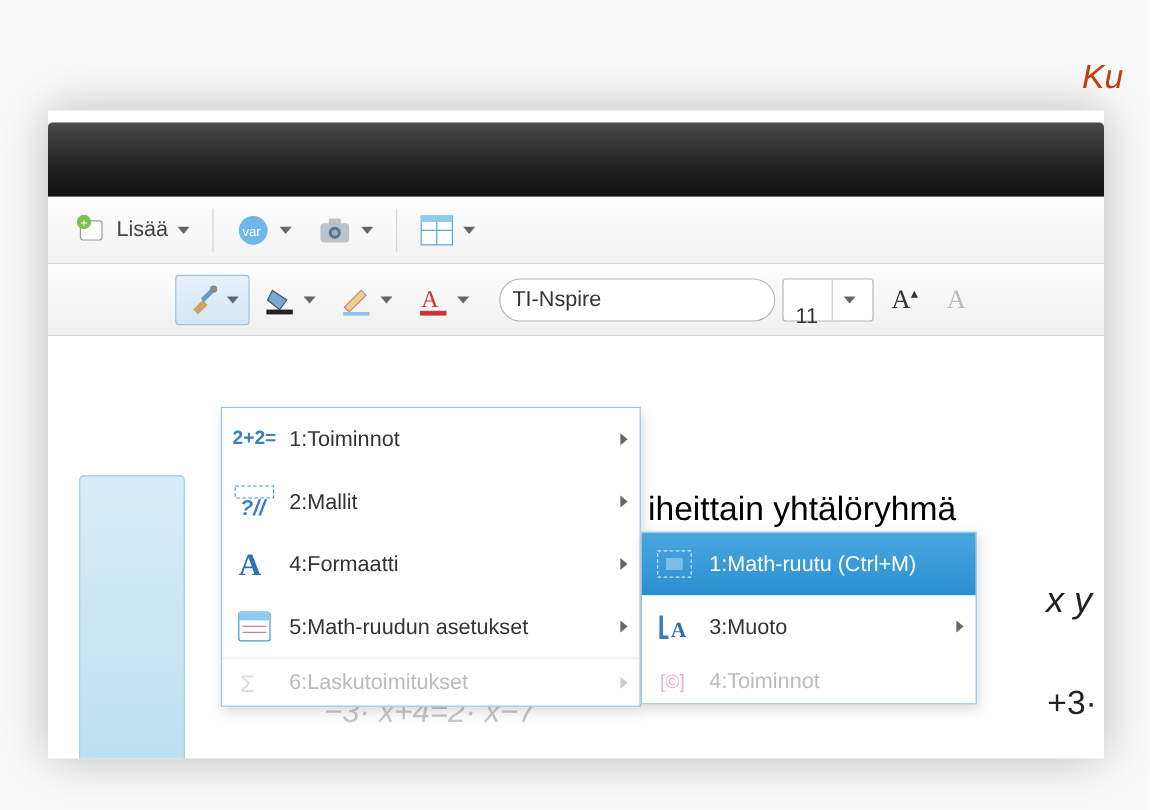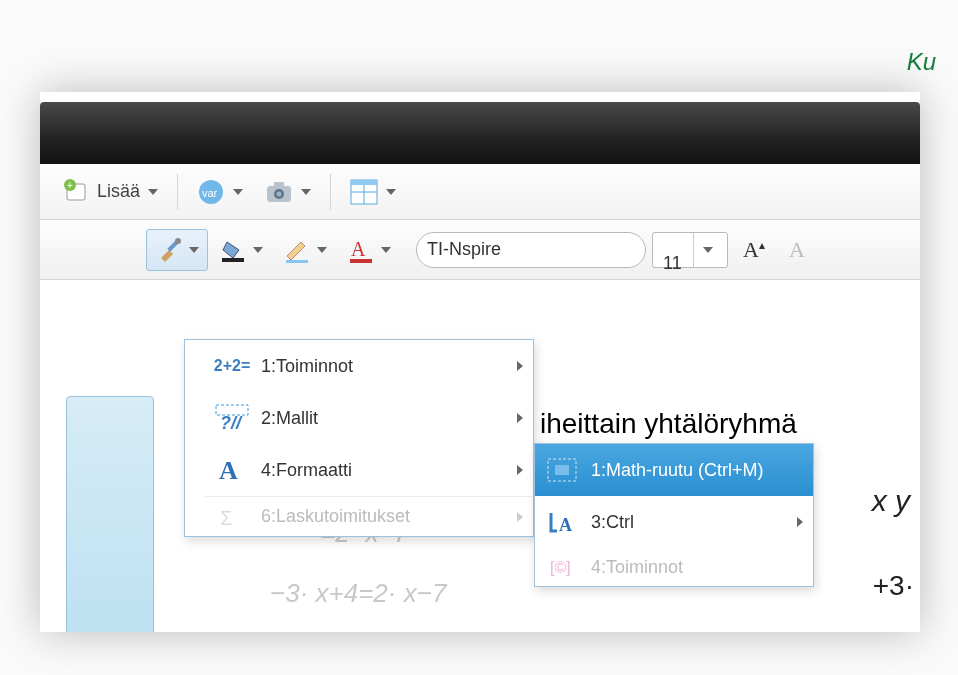--- a/index.html
+++ b/index.html
@@ -8,23 +8,23 @@
     background: #fafafa;
     width: 958px;
     height: 675px;
     position: relative;
     overflow: hidden;
   }
   .caption {
     position: absolute;
     top: 48px;
     right: 22px;
-    color: #15803d;
+    color: #c2410c;
     font-style: italic;
-    font-size: 24px;
+    font-size: 28px;
     text-align: right;
   }
   .screenshot-frame {
     position: absolute;
     top: 92px;
     left: 40px;
     width: 880px;
     height: 540px;
     background: #fff;
     box-shadow: 0 0 40px rgba(0,0,0,0.25);
@@ -116,21 +116,20 @@
   }
   
   .menu {
     position: absolute;
     top: 247px;
     left: 144px;
     width: 350px;
     background: #fff;
     border:1px solid #9cc2e0;
     box-shadow: 2px 4px 10px rgba(0,0,0,0.15);
-    padding-left: 20px;
   }
   .menu-item {
     display:flex; align-items:center;
     height: 52px;
     padding: 0 10px 0 6px;
     font-size: 18px;
     color:#333;
     cursor:pointer;
     position:relative;
   }
@@ -325,20 +324,32 @@
     </div>
     <div class="menu-item">
       <span class="mi-icon">
         <svg width="30" height="30">
             <text x="2" y="24" font-size="26" font-family="serif" font-weight="bold" fill="#2f6fb5">A</text>
           </svg>
       </span>
       <span>4:Formaatti</span>
       <span class="sub-arrow"></span>
     </div>
+    <div class="menu-item">
+      <span class="mi-icon">
+        <svg width="32" height="30">
+            <rect x="3" y="3" width="26" height="24" rx="2" fill="#fff" stroke="#3a9bdc"></rect>
+            <rect x="3" y="3" width="26" height="7" fill="#8fcaf0"></rect>
+            <line x1="6" y1="15" x2="26" y2="15" stroke="#c88"></line>
+            <line x1="6" y1="20" x2="26" y2="20" stroke="#c88"></line>
+          </svg>
+      </span>
+      <span>5:Math-ruudun asetukset</span>
+      <span class="sub-arrow"></span>
+    </div>
     <div class="menu-item faded" style="height:40px;border-top:1px solid #eee;">
       <span class="mi-icon" style="opacity:.5">
         <svg width="28" height="24">
             <text x="2" y="20" font-size="20" fill="#bbb">Σ</text>
           </svg>
       </span>
       <span>6:Laskutoimitukset</span>
       <span class="sub-arrow" style="border-left-color:#ccc"></span>
     </div>
   </div>
@@ -353,21 +364,21 @@
       </span>
       <span>1:Math-ruutu (Ctrl+M)</span>
     </div>
     <div class="menu-item">
       <span class="mi-icon">
         <svg width="34" height="30">
             <path d="M6 6 L6 24 L12 24" fill="none" stroke="#3a7fc2" stroke-width="3"></path>
             <text x="14" y="24" font-size="18" font-family="serif" fill="#2f6fb5" font-weight="bold">A</text>
           </svg>
       </span>
-      <span>3:Ctrl</span>
+      <span>3:Muoto</span>
       <span class="sub-arrow"></span>
     </div>
     <div class="menu-item faded" style="height:38px;">
       <span class="mi-icon" style="opacity:.5">
         <svg width="28" height="24">
             <text x="2" y="18" font-size="16" fill="#d6a">[©]</text>
           </svg>
       </span>
       <span>4:Toiminnot</span>
     </div>

